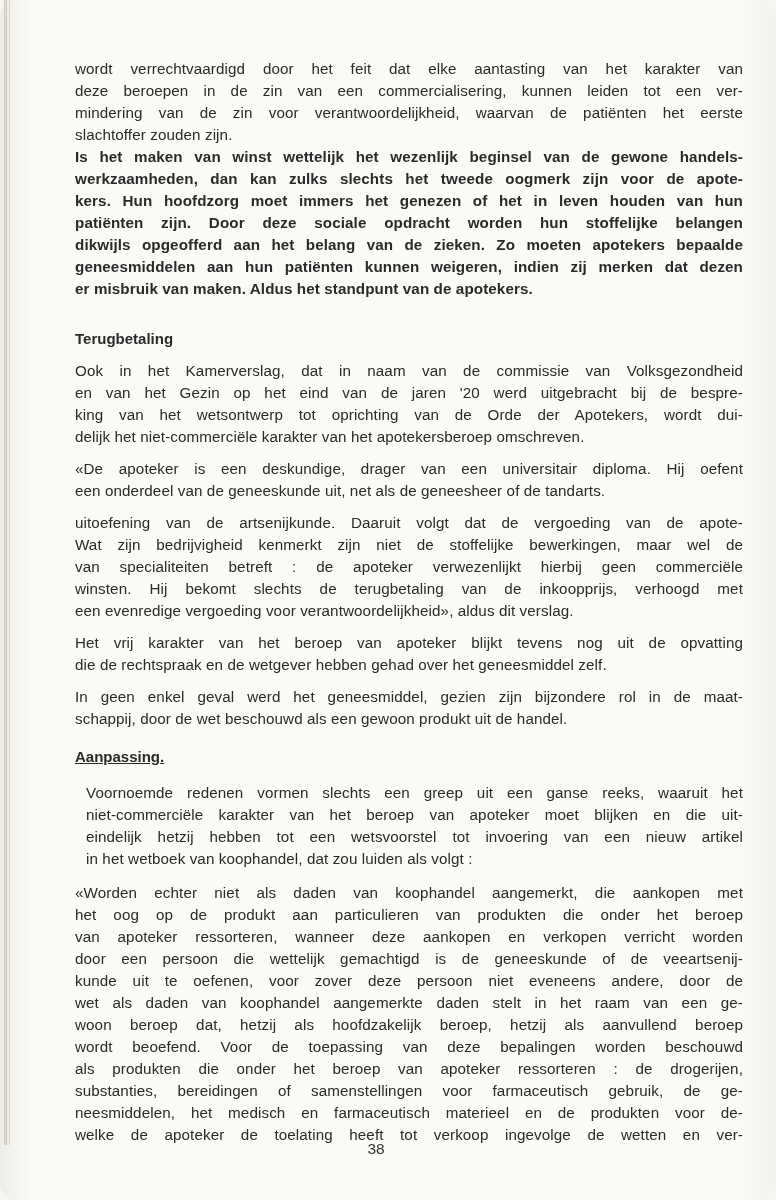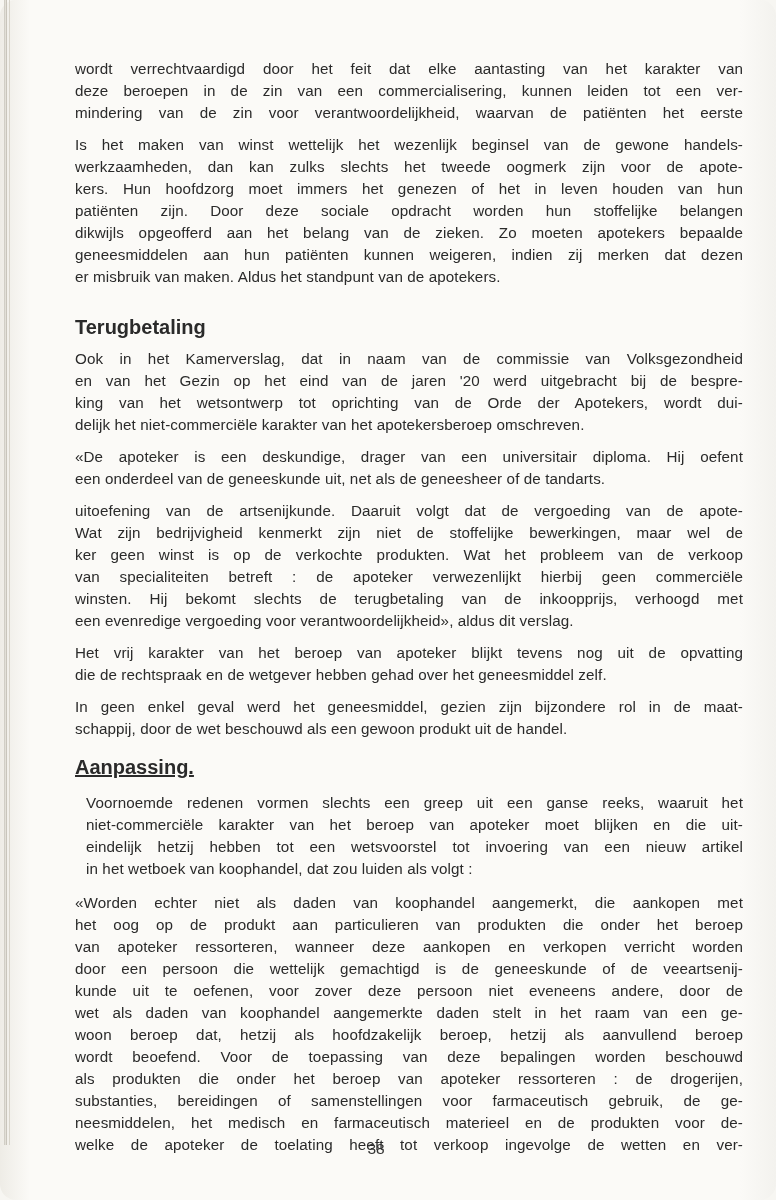--- a/index.html
+++ b/index.html
@@ -27,21 +27,21 @@
     position: absolute; left: 75px; top: 58px; width: 668px;
   }
   .para { margin: 0; }
   .line {
     display: block; font-size: 15.2px; line-height: 22px; height: 22px;
     white-space: nowrap; text-align: justify; text-align-last: justify;
     letter-spacing: 0.1px;
   }
   .line.last { text-align-last: left; }
   .heading {
-    font-weight: bold; font-size: 20px; line-height: 22px; height: 22px;
+    font-weight: bold; font-size: 15px; line-height: 22px; height: 22px;
     margin: 0;
   }
   .page-number {
     position: absolute; left: 0; width: 716px; top: 1140px;
     text-align: center; font-size: 15.5px; color: #333;
     padding-left: 36px; box-sizing: border-box;
   }
 </style>
 </head>
 <body>
@@ -49,23 +49,24 @@
 <div class="page">
   <div class="binding-edge"></div>
   <div class="binding-edge2"></div>
 
   <div class="content">
 
     <div class="para" style="margin-top:0;">
       <span class="line">wordt verrechtvaardigd door het feit dat elke aantasting van het karakter van</span>
       <span class="line">deze beroepen in de zin van een commercialisering, kunnen leiden tot een ver-</span>
       <span class="line">mindering van de zin voor verantwoordelijkheid, waarvan de patiënten het eerste</span>
+      <span class="line last">slachtoffer zouden zijn.</span>
     </div>
 
-    <div class="para" style="margin-top:10px;">
+    <div class="para" style="font-weight:bold;">
       <span class="line">Is het maken van winst wettelijk het wezenlijk beginsel van de gewone handels-</span>
       <span class="line">werkzaamheden, dan kan zulks slechts het tweede oogmerk zijn voor de apote-</span>
       <span class="line">kers. Hun hoofdzorg moet immers het genezen of het in leven houden van hun</span>
       <span class="line">patiënten zijn. Door deze sociale opdracht worden hun stoffelijke belangen</span>
       <span class="line">dikwijls opgeofferd aan het belang van de zieken. Zo moeten apotekers bepaalde</span>
       <span class="line">geneesmiddelen aan hun patiënten kunnen weigeren, indien zij merken dat dezen</span>
       <span class="line last">er misbruik van maken. Aldus het standpunt van de apotekers.</span>
     </div>
 
     <h2 class="heading" style="margin-top:28px;">Terugbetaling</h2>
@@ -78,21 +79,20 @@
     </div>
 
     <div class="para" style="margin-top:10px;">
       <span class="line">«De apoteker is een deskundige, drager van een universitair diploma. Hij oefent</span>
       <span class="line last">een onderdeel van de geneeskunde uit, net als de geneesheer of de tandarts.</span>
     </div>
 
     <div class="para" style="margin-top:10px;">
       <span class="line">uitoefening van de artsenijkunde. Daaruit volgt dat de vergoeding van de apote-</span>
       <span class="line">Wat zijn bedrijvigheid kenmerkt zijn niet de stoffelijke bewerkingen, maar wel de</span>
-      <span class="line">ker geen winst is op de verkochte produkten. Wat het probleem van de verkoop</span>
       <span class="line">van specialiteiten betreft : de apoteker verwezenlijkt hierbij geen commerciële</span>
       <span class="line">winsten. Hij bekomt slechts de terugbetaling van de inkoopprijs, verhoogd met</span>
       <span class="line last">een evenredige vergoeding voor verantwoordelijkheid», aldus dit verslag.</span>
     </div>
 
     <div class="para" style="margin-top:10px;">
       <span class="line">Het vrij karakter van het beroep van apoteker blijkt tevens nog uit de opvatting</span>
       <span class="line last">die de rechtspraak en de wetgever hebben gehad over het geneesmiddel zelf.</span>
     </div>
 

